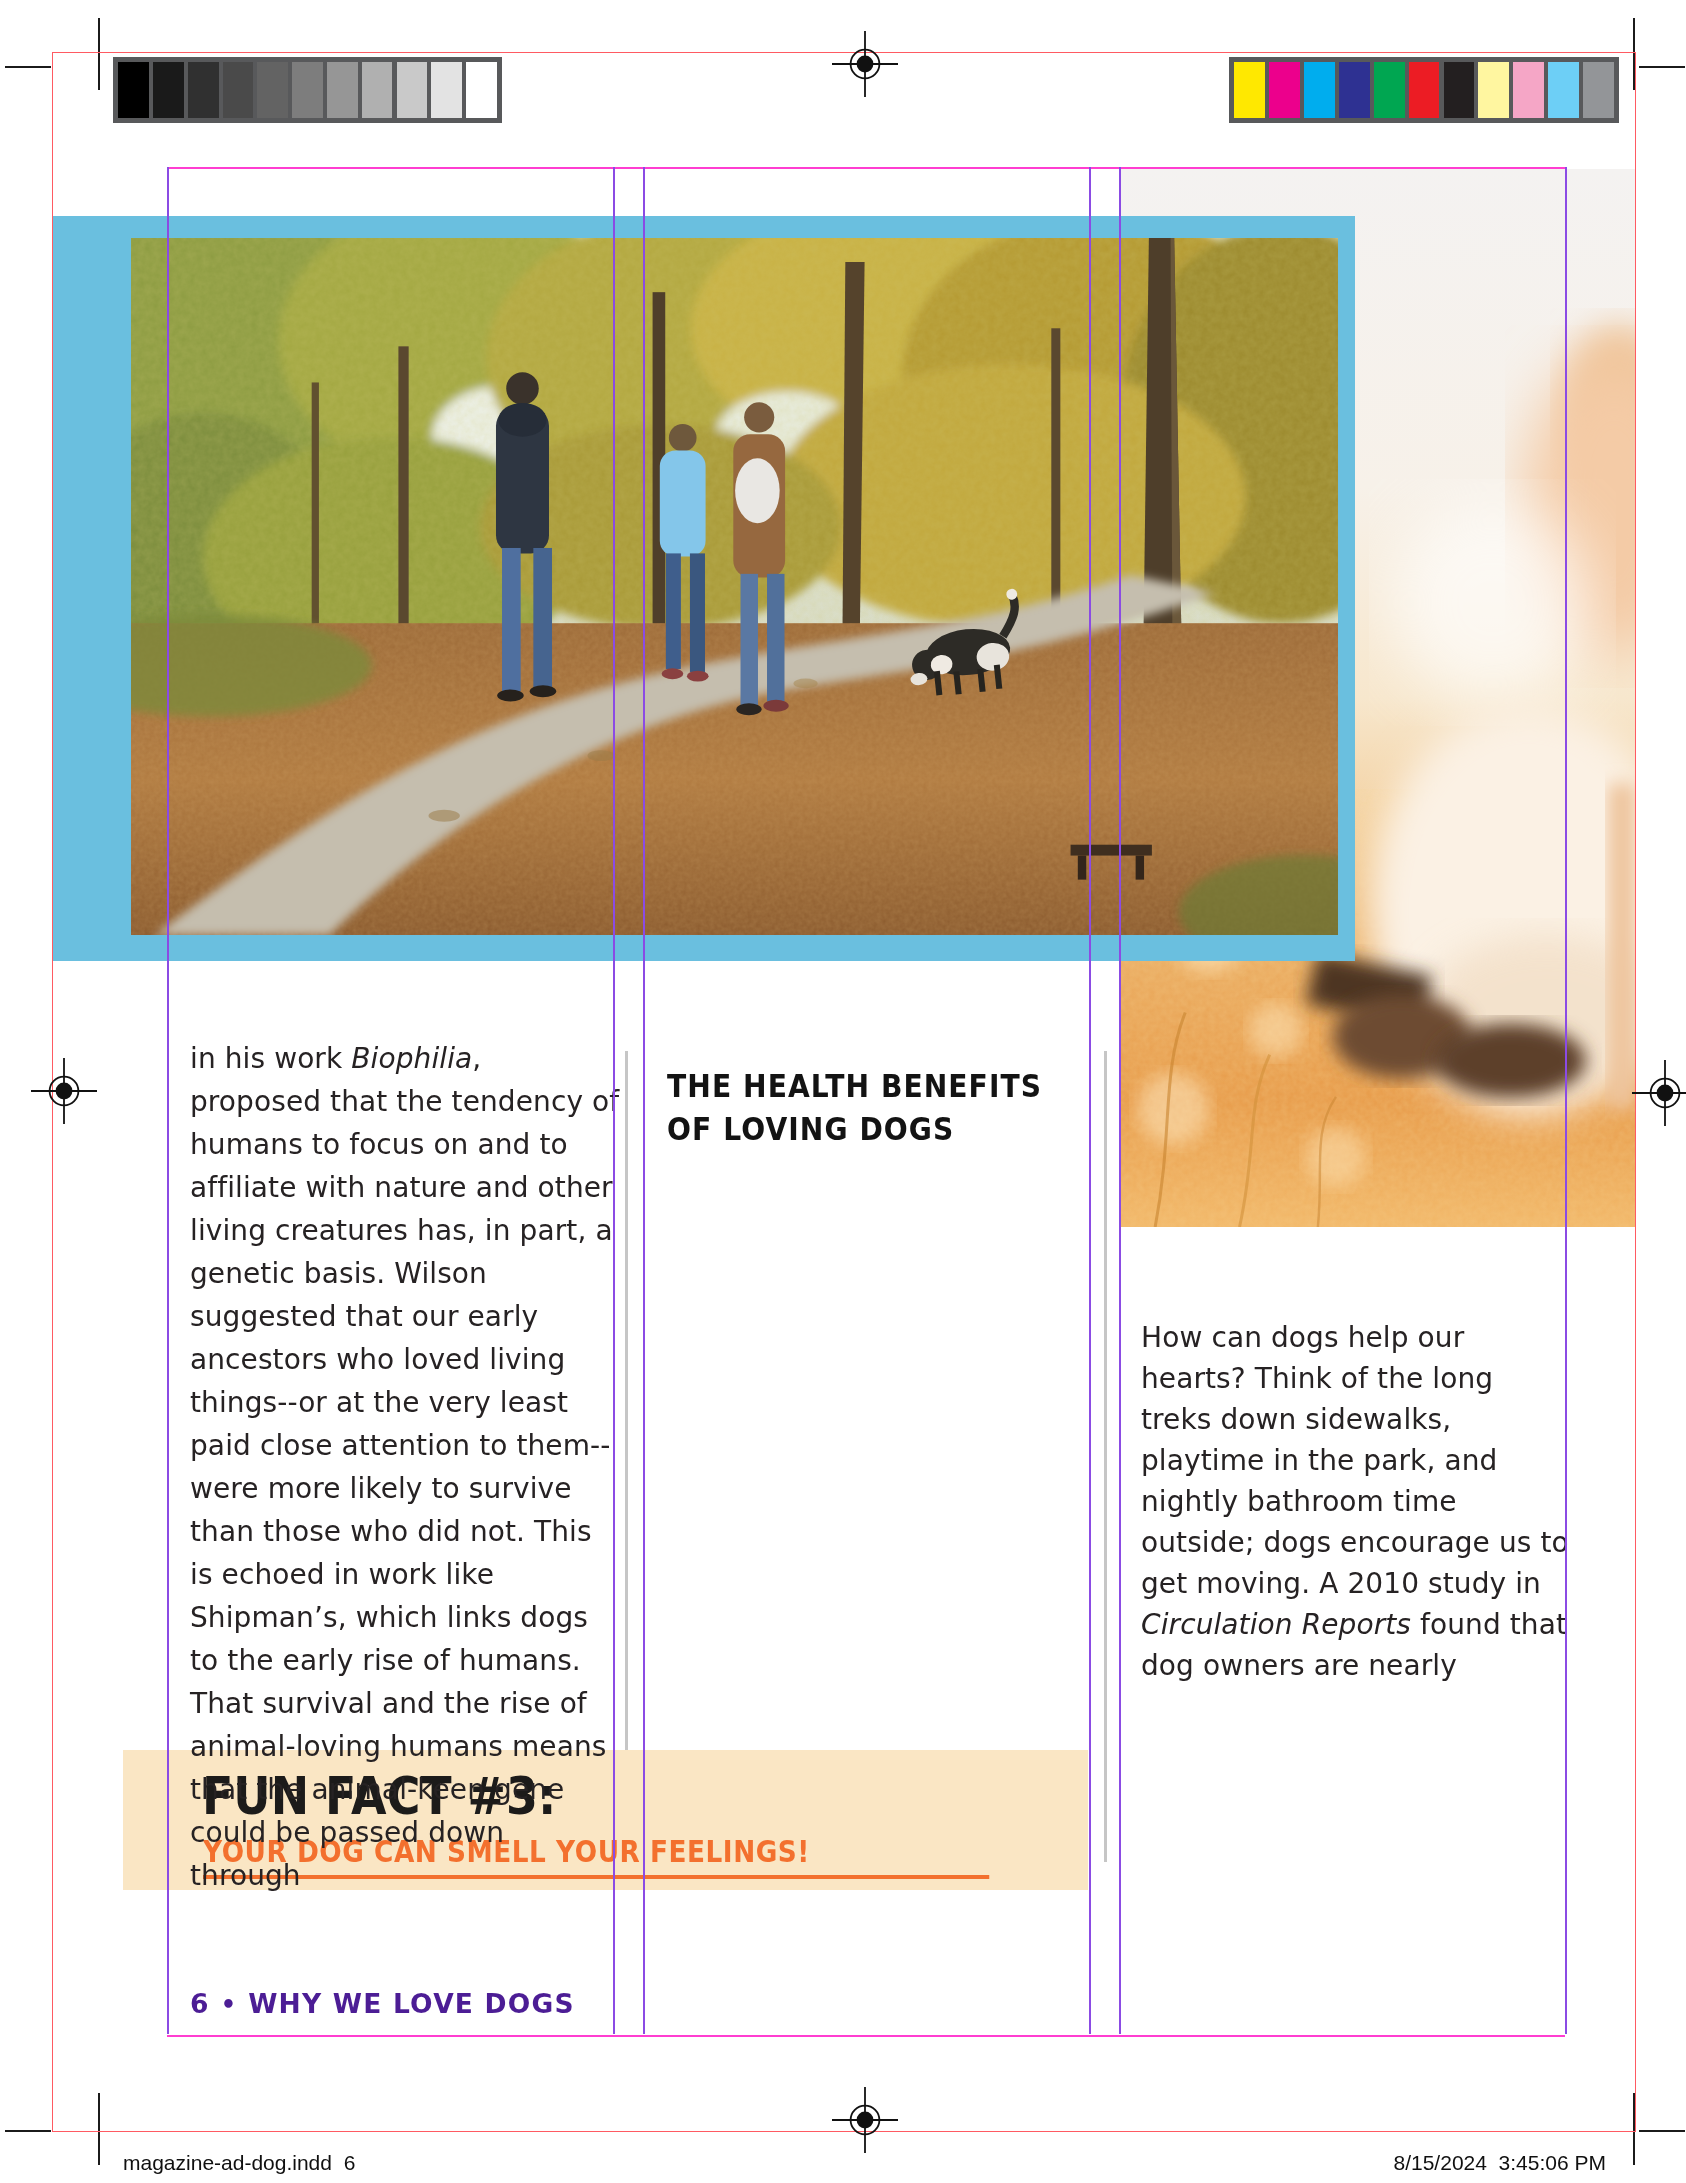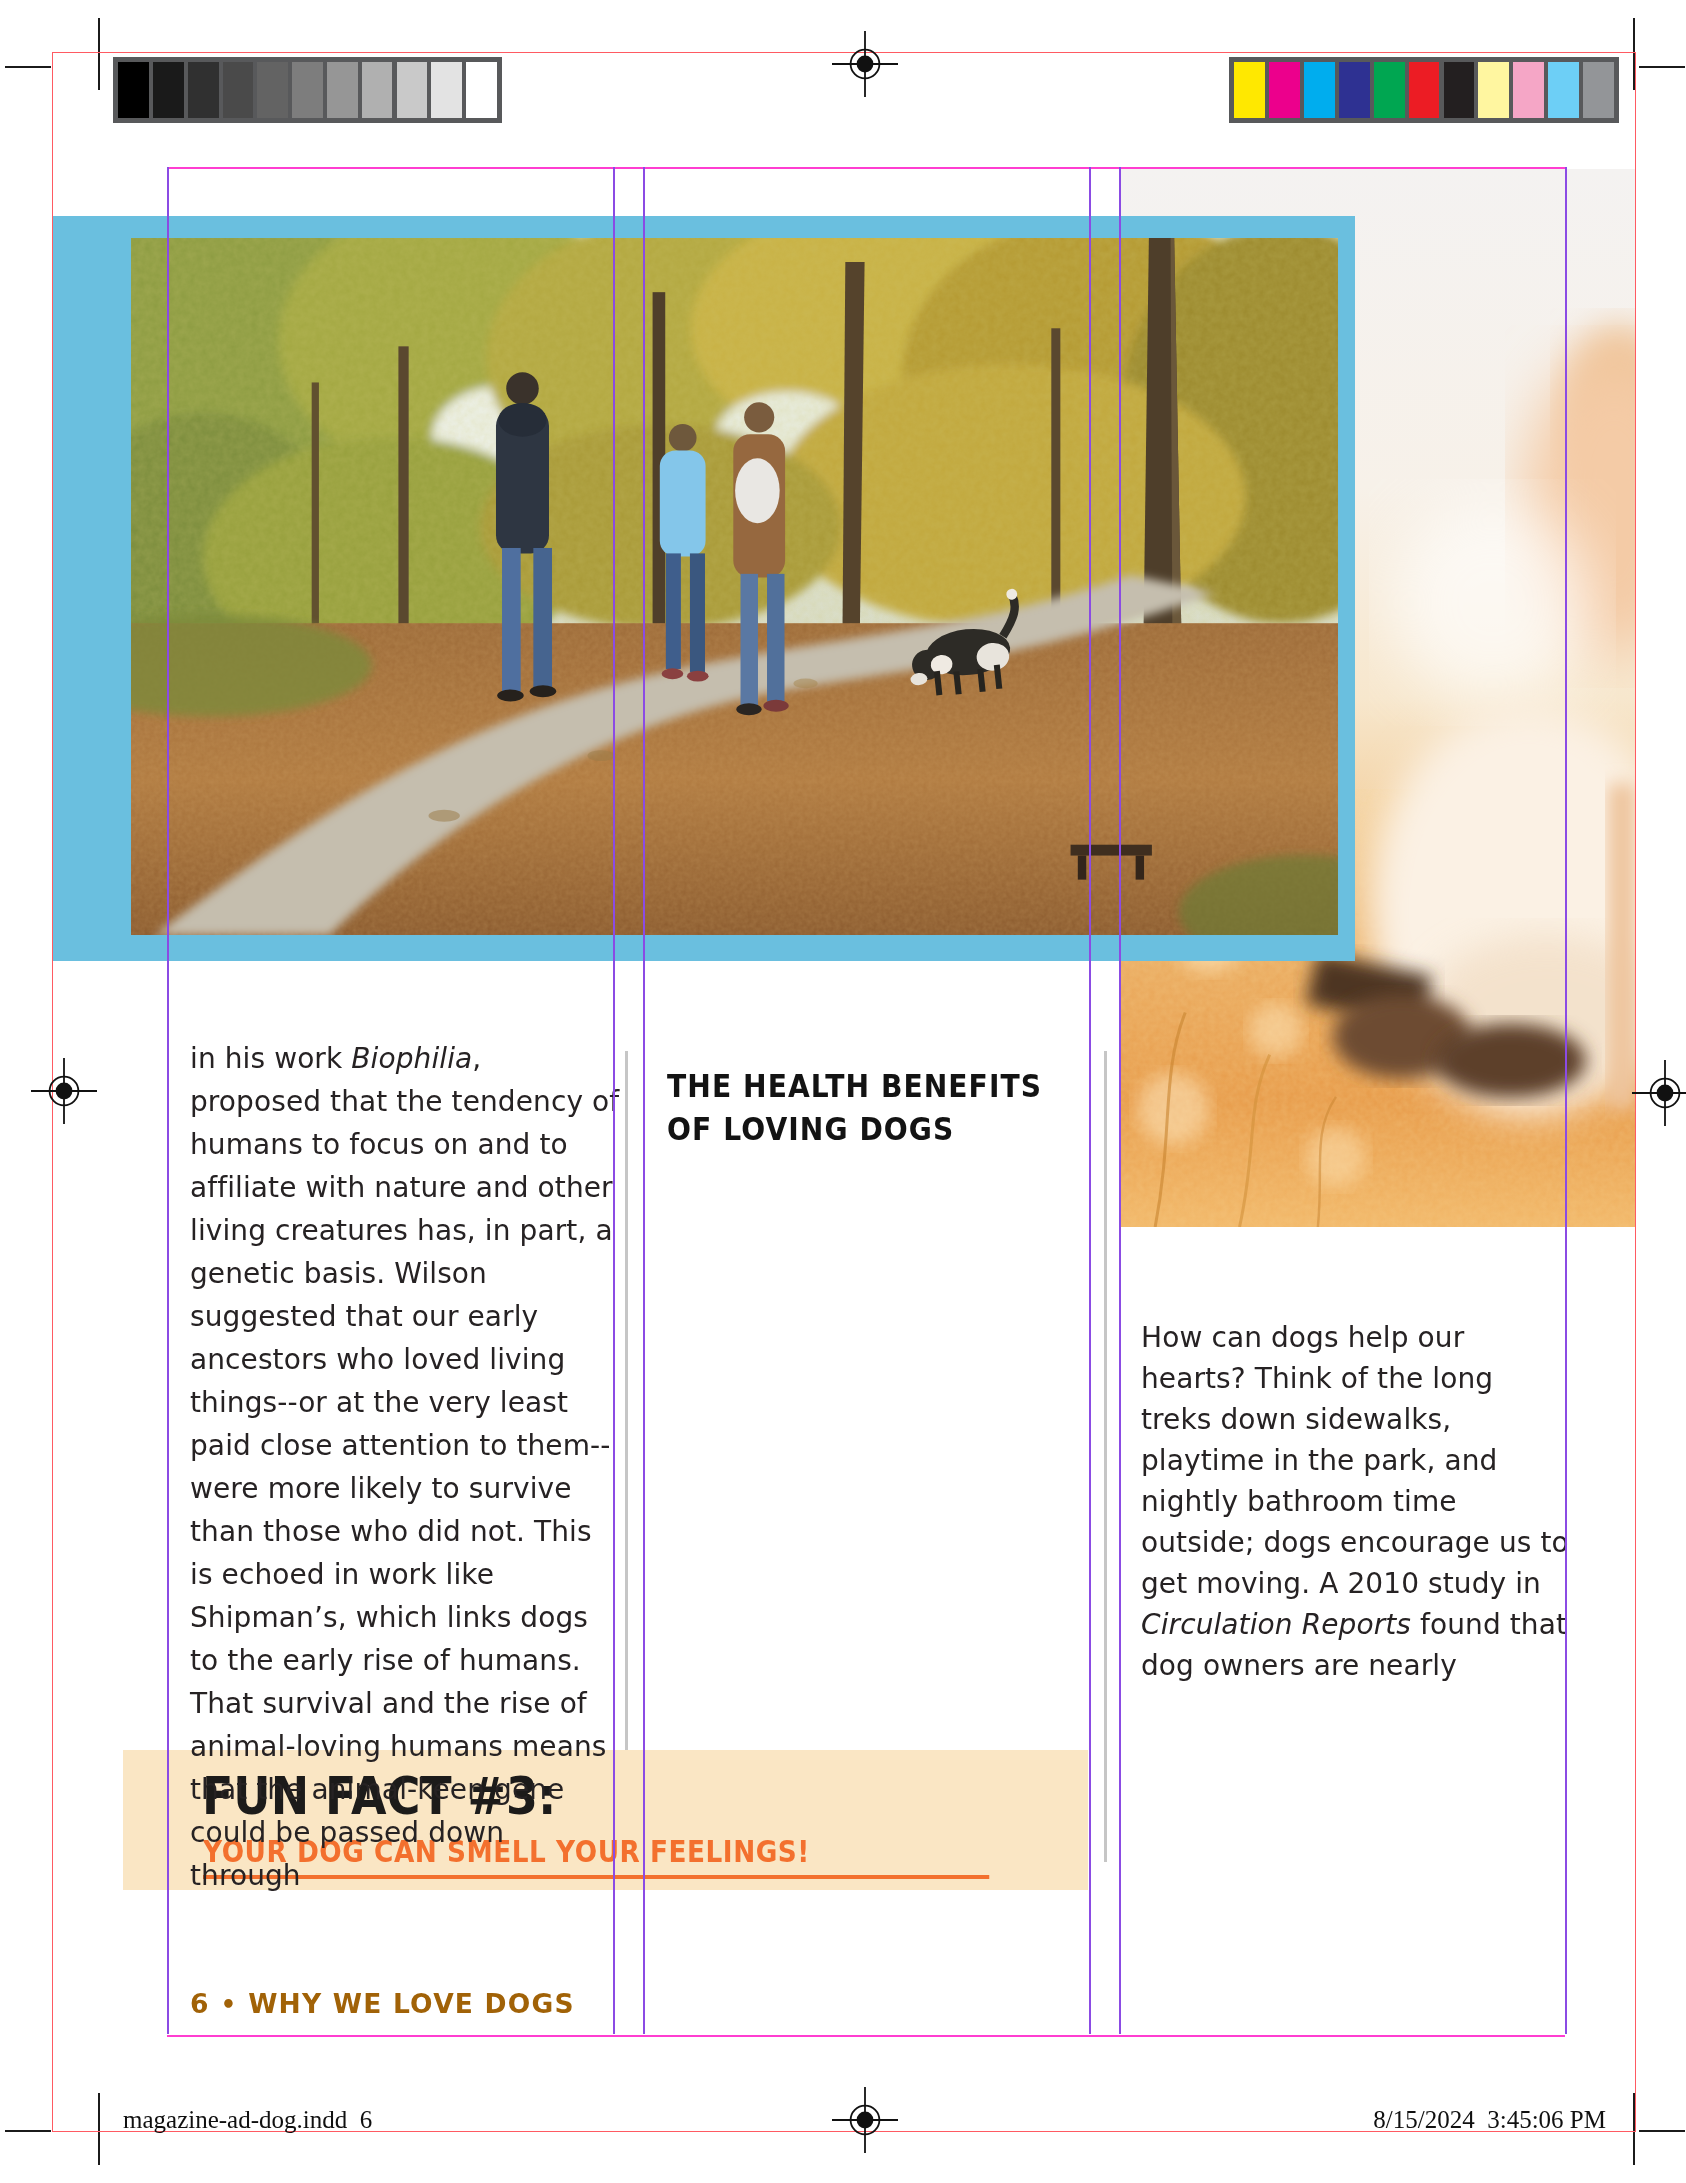--- a/index.html
+++ b/index.html
@@ -38,22 +38,22 @@
   .funfact{position:absolute;left:123px;top:1750px;width:965px;height:140px;z-index:9;}
   .funfact .title{position:absolute;left:79px;top:17px;font-size:51px;font-weight:bold;
        color:#1c1b1a;letter-spacing:0px;transform:scaleX(0.9);transform-origin:left;white-space:nowrap;}
   .funfact .subtitle{position:absolute;left:80px;top:83px;font-size:31px;font-weight:bold;
        letter-spacing:0.6px;transform:scaleX(0.85);transform-origin:left;white-space:nowrap;
        padding:0 211px 6px 0;display:inline-block;border-bottom:4.2px solid;}
   
   .pagefooter{position:absolute;left:190px;top:1988px;font-size:26.5px;font-weight:bold;
        letter-spacing:1.2px;z-index:10;white-space:nowrap;}
   .pagefooter .dot{margin:0 11px;font-size:24px;}
-  .slug{position:absolute;font-family:Liberation Serif, serif;font-size:25px;color:#101010;
-        white-space:pre;z-index:46;}
+  .slug{position:absolute;font-family:Liberation Sans, sans-serif;font-size:21px;color:#101010;
+        white-space:pre;z-index:46;margin-top:45px;}
   #slug-left{left:123px;top:2106px;}
   #slug-right{left:1305px;top:2106px;width:301px;text-align:right;}
 </style>
 </head>
 <body>
 
 <div class="rightphoto">
   <svg width="517" height="1058" viewBox="0 0 858 1756" preserveAspectRatio="none">
     <defs>
       <linearGradient id="rpg" x1="0" y1="0" x2="0" y2="1">
@@ -228,21 +228,21 @@
 </div>
 
 <div class="col" id="col2">
   <h3>THE HEALTH BENEFITS OF LOVING DOGS</h3>
 </div>
 
 <div class="col" id="col3">
   <p class="p2"><span>How can dogs help our hearts? Think of the long treks down sidewalks, playtime in the park, and nightly bathroom time outside; dogs encourage us to get moving. A 2010 study in </span><em>Circulation Reports</em><span> found that dog owners are nearly</span></p>
 </div>
 
-<div class="pagefooter" style="color:#a16207;">
+<div class="pagefooter" style="color:#4c1d95;">
   <span>6</span><span class="dot">•</span><span>WHY WE LOVE DOGS</span>
 </div>
 
 <div class="hguide" style="top:167px;background:#ff3dd1;"></div>
 <div class="hguide" style="top:2035px;background:#ff3dd1;"></div>
 <div class="vguide" style="left:167px;background:#8b4be4;"></div>
 <div class="vguide" style="left:613px;background:#8b4be4;"></div>
 <div class="vguide" style="left:643px;background:#8b4be4;"></div>
 <div class="vguide" style="left:1089px;background:#8b4be4;"></div>
 <div class="vguide" style="left:1119px;background:#8b4be4;"></div>

